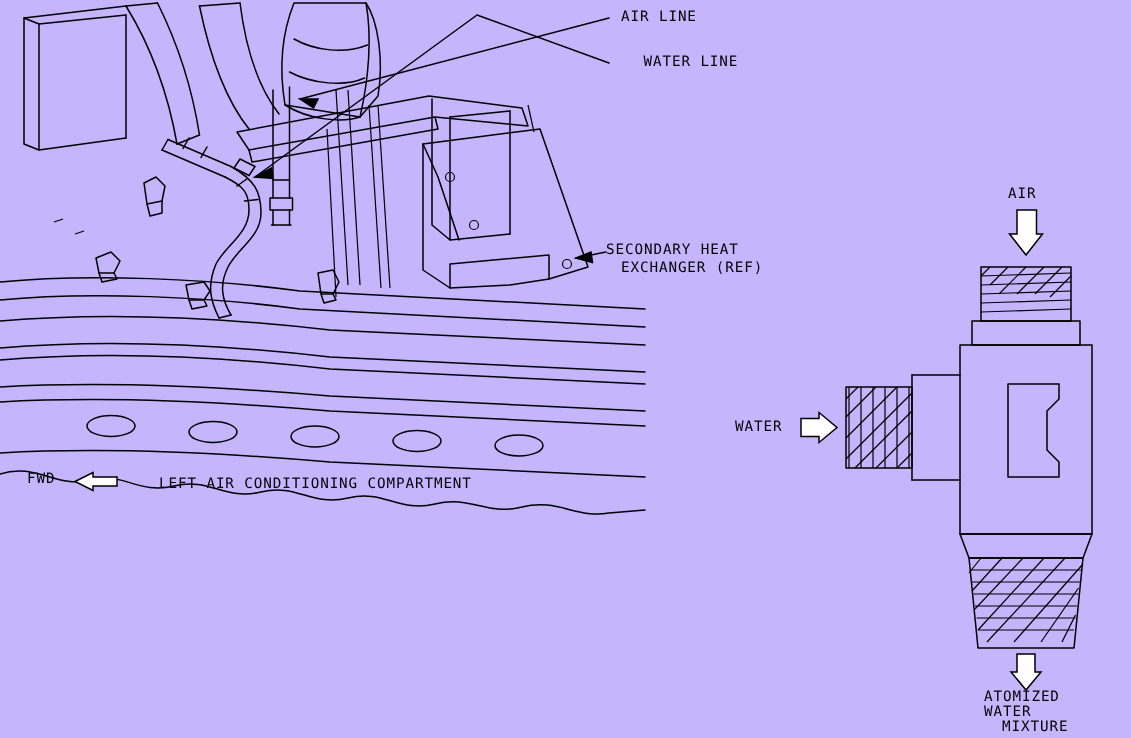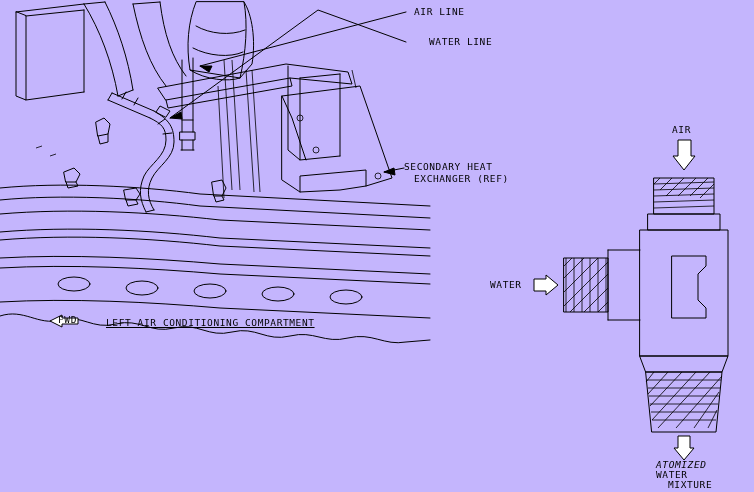--- a/index.html
+++ b/index.html
@@ -237,22 +237,22 @@
 
       <path class="arrowhead" d="M534 279 L 546 279 L 546 275 L 558 285 L 546 295 L 546 291 L 534 291 Z"></path>
     </g>
   </svg>
 
   <div class="lbl" style="left:414px; top:6px;">AIR LINE</div>
   <div class="lbl" style="left:414px; top:36px;padding-left:15px;">WATER LINE</div>
   <div class="lbl" style="left:404px; top:161px;">SECONDARY HEAT</div>
   <div class="lbl" style="left:414px; top:173px;">EXCHANGER (REF)</div>
 
-  <div class="lbl" style="left:18px; top:314px;margin-left:40px;">FWD</div>
-  <div class="lbl" style="left:106px; top:317px;text-decoration:underline;">LEFT AIR CONDITIONING COMPARTMENT</div>
+  <div class="lbl" style="left:18px; top:314px;">FWD</div>
+  <div class="lbl" style="left:106px; top:317px;">LEFT AIR CONDITIONING COMPARTMENT</div>
 
   <div class="lbl" style="left:672px; top:124px;">AIR</div>
   <div class="lbl" style="left:490px; top:279px;">WATER</div>
-  <div class="lbl" style="left:656px; top:459px;font-style:italic;">ATOMIZED</div>
+  <div class="lbl" style="left:656px; top:459px;">ATOMIZED</div>
   <div class="lbl" style="left:656px; top:469px;">WATER</div>
   <div class="lbl" style="left:668px; top:479px;">MIXTURE</div>
 
 </div>
 
 </body></html>

